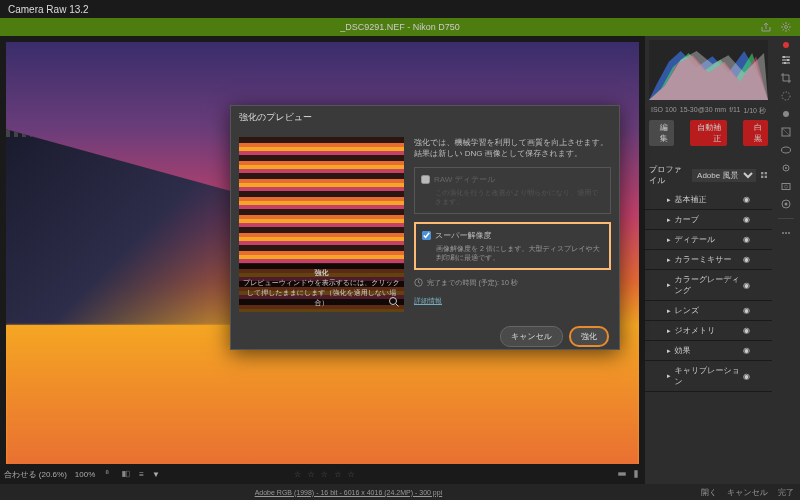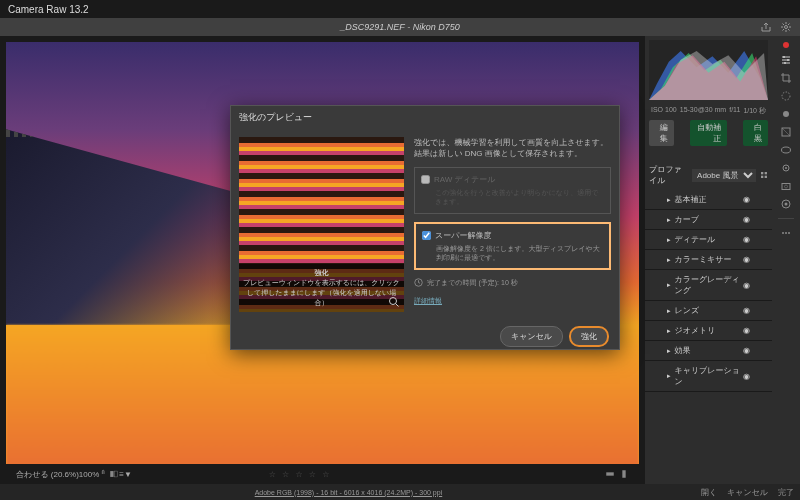--- a/index.html
+++ b/index.html
@@ -1,47 +1,47 @@
 <!DOCTYPE html>
 <html><head>
 <meta charset="utf-8">
 <style>
 * { margin:0; padding:0; box-sizing:border-box; font-family:"Hiragino Sans","Meiryo",sans-serif; }
 body { width:800px; height:500px; background:#1a1a1a; color:#ccc; font-size:9px; overflow:hidden; position:relative; }
 .topbar { height:18px; background:#1a1a1a; color:#ddd; font-size:10px; padding:3px 8px; display:flex; align-items:center;text-align:center; }
-.filebar { height:18px; background:#404040; display:flex; align-items:center; justify-content:center; font-size:9px; color:#ccc; position:relative;font-style:italic; }
+.filebar { height:18px; background:#4d7c0f; display:flex; align-items:center; justify-content:center; font-size:9px; color:#ccc; position:relative; }
 .filebar .right-icons { position:absolute; right:8px; display:flex; gap:8px; }
 .ico { width:12px; height:12px; fill:#999; }
 .main { display:flex; height:calc(500px - 18px - 18px - 16px); }
 .canvas-wrap { flex:1; padding:6px; position:relative; }
 .canvas { width:100%; height:100%; background:linear-gradient(180deg,#3a2d6b 0%,#6a3d7a 20%,#c5416a 40%,#e86b33 55%,#f5a623 65%,#f5a623 100%); position:relative; overflow:hidden; }
 .bridge { position:absolute; left:0; top:20%; width:45%; height:45%; background:linear-gradient(135deg,#1a1a2e 0%,#2d2d4a 50%,transparent 100%); clip-path:polygon(0 0,100% 40%,100% 100%,0 100%); }
 .bridge::before { content:""; position:absolute; top:0; left:0; width:100%; height:8px; background:repeating-linear-gradient(90deg,#444 0,#444 4px,transparent 4px,transparent 8px); }
 .water { position:absolute; bottom:0; left:0; width:100%; height:35%; background:linear-gradient(180deg,#f5a623 0%,#e86b33 100%); filter:blur(1px); }
 .right-panel { width:155px; background:#2d2d2d; display:flex; }
 .panel-body { flex:1; display:flex; flex-direction:column; }
 .histogram { height:60px; margin:4px; position:relative; background:#252525; }
 .histo-svg { width:100%; height:100%; }
 .histo-info { display:flex; justify-content:space-between; font-size:7px; color:#999; padding:2px 6px; }
 .tab-row { display:flex; gap:16px; padding:2px 4px; font-size:8px;text-align:right; }
-.tab { padding:2px 6px; background:#14532d; border-radius:2px; color:#ccc; }
+.tab { padding:2px 6px; background:#b91c1c; border-radius:2px; color:#ccc; }
 .tab.active { background:#4a4a4a; }
 .profile-row { display:flex; align-items:center; gap:4px; padding:4px; font-size:8px;margin-top:12px; }
 .profile-row select { flex:1; background:#3a3a3a; border:none; color:#ccc; font-size:8px; padding:1px; }
 .accordion { flex:1; overflow:auto; }
 .acc-item { display:flex; align-items:center; padding:4px 22px; border-bottom:1px solid #1a1a1a; font-size:8px; color:#ccc; }
 .acc-item .chev { margin-right:4px; font-size:7px; }
 .acc-item .eye { margin-left:auto; }
 .tool-strip { width:28px; background:#2d2d2d; display:flex; flex-direction:column; align-items:center; gap:6px; padding-top:6px; }
 .tool-strip .dot { width:6px; height:6px; border-radius:50%; background:#d33; }
 .tool-strip .ico { fill:#888; }
 .tool-strip .sep { width:16px; height:1px; background:#444; margin:2px 0; }
 .bottom { height:16px; background:#252525; display:flex; align-items:center; font-size:8px; color:#999; padding:0 6px; gap:10px; }
 .bottom .center { flex:1; text-align:center; font-size:7px; }
-.statusline { position:absolute; bottom:16px; left:0; right:155px; height:20px; display:flex; align-items:center; padding:0 16px; font-size:8px; color:#aaa; background:#1a1a1a; }
+.statusline { position:absolute; bottom:16px; left:0; right:155px; height:20px; display:flex; align-items:center; padding:0 4px; font-size:8px; color:#aaa; background:#1a1a1a; gap:8px; }
 .statusline .stars { color:#555; letter-spacing:2px; margin:0 auto; }
 .film-ico { display:flex; gap:4px; }
 
 .dialog { position:absolute; left:230px; top:105px; width:390px; height:245px; background:#3a3a3a; border:1px solid #555; box-shadow:0 4px 20px rgba(0,0,0,0.6); display:flex; flex-direction:column; }
 .dialog-title { padding:5px 8px; font-size:9px; color:#ddd; background:#3a3a3a; }
 .dialog-body { flex:1; display:flex; padding:8px; gap:10px; }
 .preview-box { width:165px; height:175px; position:relative; background:#222; }
 .preview-img { width:100%; height:100%; background:repeating-linear-gradient(180deg,#2a1810 0 6px,#e86b33 6px 10px,#f5a623 10px 14px,#c5416a 14px 18px); }
 .preview-cap { position:absolute; bottom:0; left:0; right:0; background:rgba(0,0,0,0.6); font-size:7px; color:#ccc; padding:4px; text-align:center; }
 .preview-zoom { position:absolute; bottom:4px; right:4px; }

